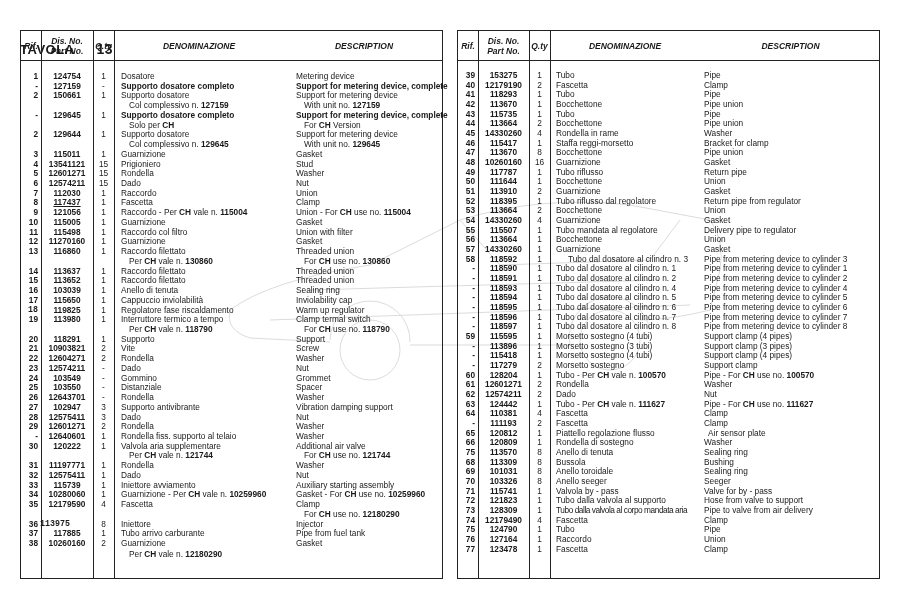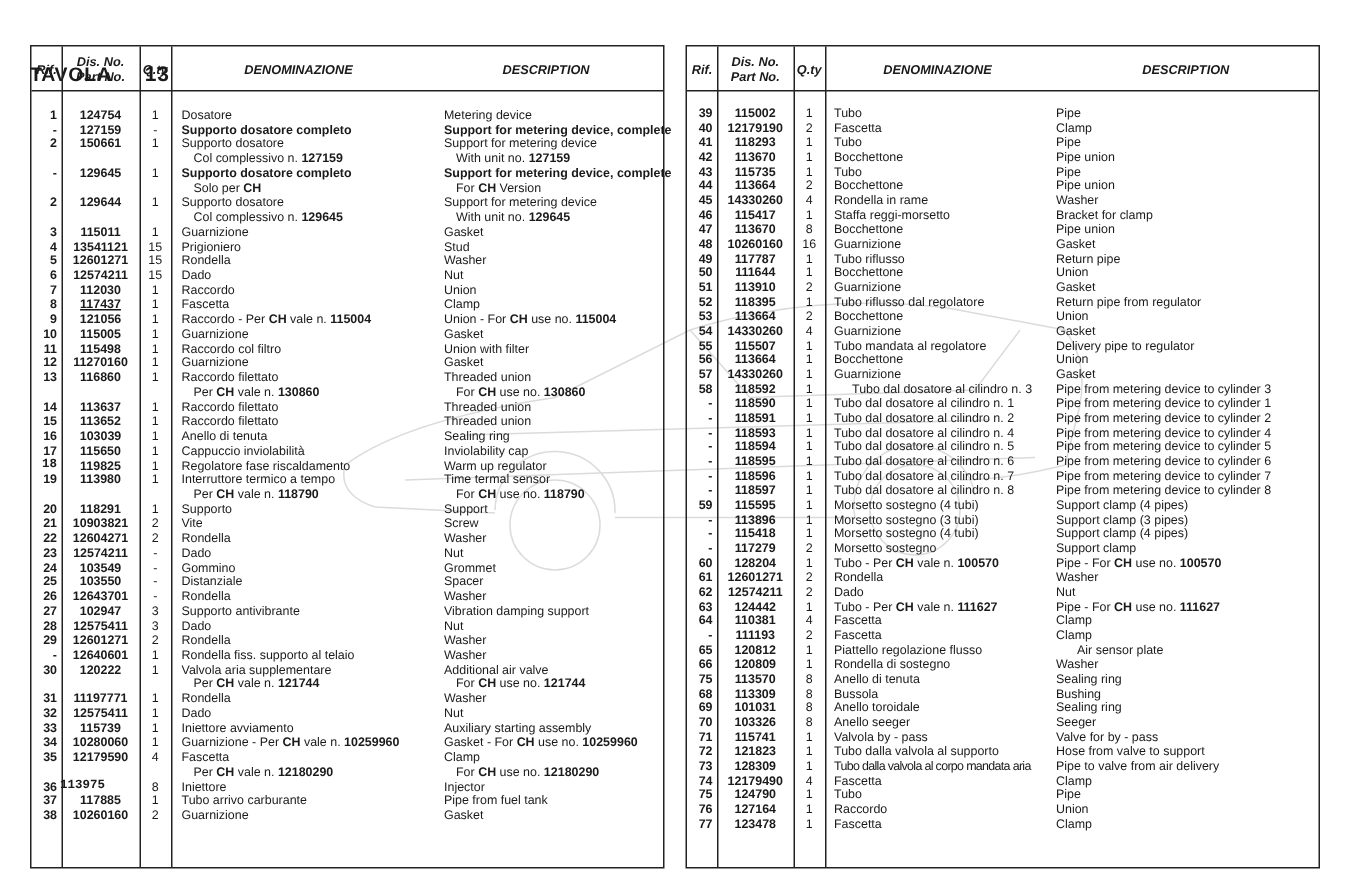--- a/index.html
+++ b/index.html
@@ -230,21 +230,21 @@
         <span class="c-part" style="left: 20px; width: 52px;">119825</span>
         <span class="c-qty" style="left: 72px; width: 21px;">1</span>
         <span class="" style="left: 100px;"><span style="position: static;">Regolatore fase riscaldamento</span></span>
         <span class="" style="left: 275px;"><span style="position: static;">Warm  up regulator</span></span>
       </div>
       <div class="row" style="top: 283.25px;">
         <span class="c-rif" style="left: 0px; width: 17px;">19</span>
         <span class="c-part" style="left: 20px; width: 52px;">113980</span>
         <span class="c-qty" style="left: 72px; width: 21px;">1</span>
         <span class="" style="left: 100px;"><span style="position: static;">Interruttore termico a tempo</span></span>
-        <span class="" style="left: 275px;"><span style="position: static;">Time termal sensor</span></span>
+        <span class="" style="left: 275px;"><span style="position: static;">Clamp termal switch</span></span>
       </div>
       <div class="row" style="top: 292.98px;">
         <span class="c-rif" style="left: 0px; width: 17px;"></span>
         <span class="c-part" style="left: 20px; width: 52px;"></span>
         <span class="c-qty" style="left: 72px; width: 21px;"></span>
         <span class="sub" style="left: 100px;"><span style="position: static;">Per </span><span class="b" style="position: static;">CH</span><span style="position: static;"> vale n. </span><span class="b" style="position: static;">118790</span></span>
         <span class="sub" style="left: 275px;"><span style="position: static;">For </span><span class="b" style="position: static;">CH</span><span style="position: static;"> use no. </span><span class="b" style="position: static;">118790</span></span>
       </div>
       <div class="row" style="top: 302.71px;">
         <span class="c-rif" style="left: 0px; width: 17px;">20</span>
@@ -369,21 +369,21 @@
         <span class="c-rif" style="left: 0px; width: 17px;">35</span>
         <span class="c-part" style="left: 20px; width: 52px;">12179590</span>
         <span class="c-qty" style="left: 72px; width: 21px;">4</span>
         <span class="" style="left: 100px;"><span style="position: static;">Fascetta</span></span>
         <span class="" style="left: 275px;"><span style="position: static;">Clamp</span></span>
       </div>
       <div class="row" style="top: 477.85px;">
         <span class="c-rif" style="left: 0px; width: 17px;"></span>
         <span class="c-part" style="left: 20px; width: 52px;"></span>
         <span class="c-qty" style="left: 72px; width: 21px;"></span>
-        <span class="sub" style="left: 100px;"><span style="position: static;">Per </span><span class="b" style="position: static;">CH</span><span style="position: static;"> vale n. </span><span class="b" style="position: static;">12180290</span></span>
+        <span class="sub" style="left: 100px; margin-top: 40px;"><span style="position: static;">Per </span><span class="b" style="position: static;">CH</span><span style="position: static;"> vale n. </span><span class="b" style="position: static;">12180290</span></span>
         <span class="sub" style="left: 275px;"><span style="position: static;">For </span><span class="b" style="position: static;">CH</span><span style="position: static;"> use no. </span><span class="b" style="position: static;">12180290</span></span>
       </div>
       <div class="row" style="top: 487.58px;">
         <span class="c-rif" style="left: 0px; width: 17px;">36</span>
         <span class="c-part" style="left: 8px; width: 52px; font-family: Liberation Mono, monospace;">113975</span>
         <span class="c-qty" style="left: 72px; width: 21px;">8</span>
         <span class="" style="left: 100px;"><span style="position: static;">Iniettore</span></span>
         <span class="" style="left: 275px;"><span style="position: static;">Injector</span></span>
       </div>
       <div class="row" style="top: 497.31px;">
@@ -412,21 +412,21 @@
   <div class="hdr" style="left:20px;width:51px;flex-direction:column;">
     <span>Dis. No.</span>
     <span>Part No.</span>
   </div>
   <div class="hdr" style="left:71px;width:21px;">Q.ty</div>
   <div class="hdr" style="left:92px;width:150px;">DENOMINAZIONE</div>
   <div class="hdr" style="left:242px;width:181px;">DESCRIPTION</div>
   <div class="rows">
       <div class="row" style="top: 39px;">
         <span class="c-rif" style="left: 0px; width: 17px;">39</span>
-        <span class="c-part" style="left: 20px; width: 51px;">115002</span>
+        <span class="c-part" style="left: 20px; width: 51px;">153275</span>
         <span class="c-qty" style="left: 71px; width: 21px;">1</span>
         <span class="" style="left: 98px;"><span style="position: static;">Tubo</span></span>
         <span class="" style="left: 246px;"><span style="position: static;">Pipe</span></span>
       </div>
       <div class="row" style="top: 48.67px;">
         <span class="c-rif" style="left: 0px; width: 17px;">40</span>
         <span class="c-part" style="left: 20px; width: 51px;">12179190</span>
         <span class="c-qty" style="left: 71px; width: 21px;">2</span>
         <span class="" style="left: 98px;"><span style="position: static;">Fascetta</span></span>
         <span class="" style="left: 246px;"><span style="position: static;">Clamp</span></span>
@@ -674,21 +674,21 @@
         <span class="c-part" style="left: 20px; width: 51px;">111193</span>
         <span class="c-qty" style="left: 71px; width: 21px;">2</span>
         <span class="" style="left: 98px;"><span style="position: static;">Fascetta</span></span>
         <span class="" style="left: 246px;"><span style="position: static;">Clamp</span></span>
       </div>
       <div class="row" style="top: 396.79px;">
         <span class="c-rif" style="left: 0px; width: 17px;">65</span>
         <span class="c-part" style="left: 20px; width: 51px;">120812</span>
         <span class="c-qty" style="left: 71px; width: 21px;">1</span>
         <span class="" style="left: 98px;"><span style="position: static;">Piattello regolazione flusso</span></span>
-        <span class="" style="left: 260px;"><span style="position: static;">Air sensor plate</span></span>
+        <span class="" style="left: 250px;"><span style="position: static;">Air sensor plate</span></span>
       </div>
       <div class="row" style="top: 406.46px;">
         <span class="c-rif" style="left: 0px; width: 17px;">66</span>
         <span class="c-part" style="left: 20px; width: 51px;">120809</span>
         <span class="c-qty" style="left: 71px; width: 21px;">1</span>
         <span class="" style="left: 98px;"><span style="position: static;">Rondella di sostegno</span></span>
         <span class="" style="left: 246px;"><span style="position: static;">Washer</span></span>
       </div>
       <div class="row" style="top: 416.13px;">
         <span class="c-rif" style="left: 0px; width: 17px;">75</span>

